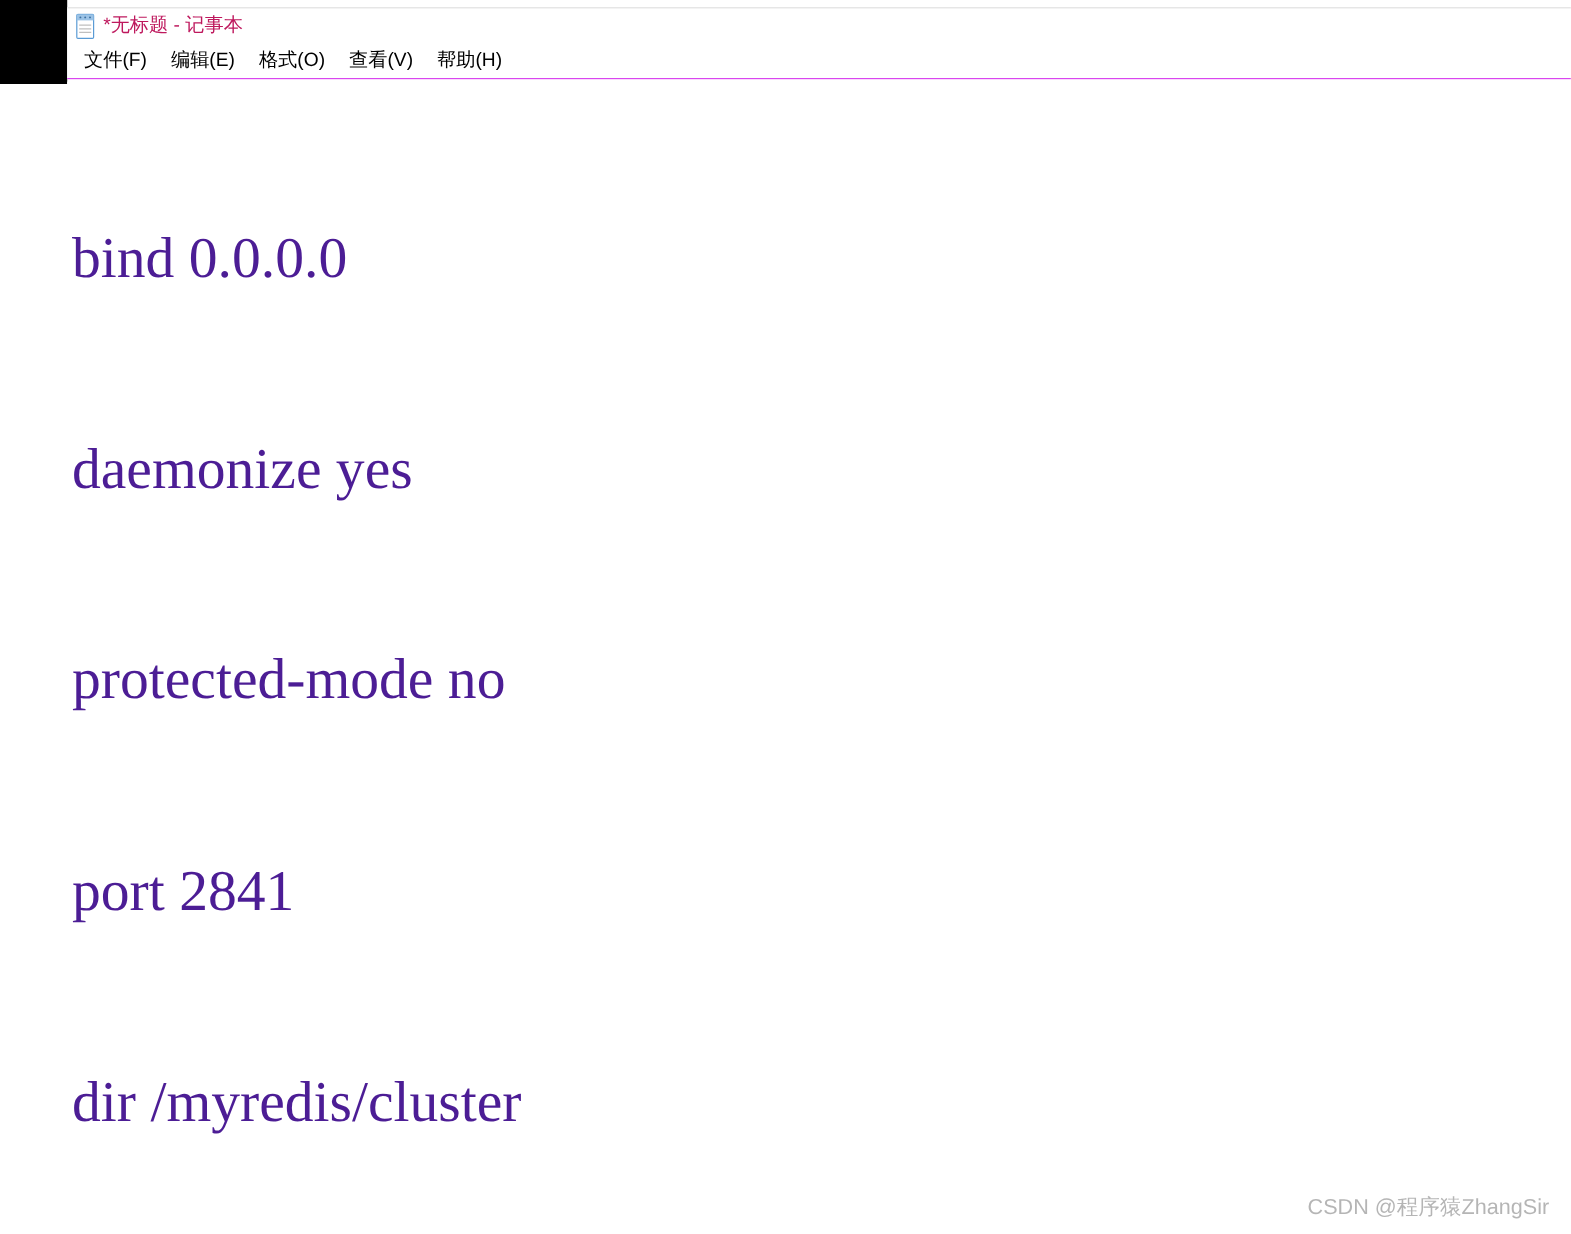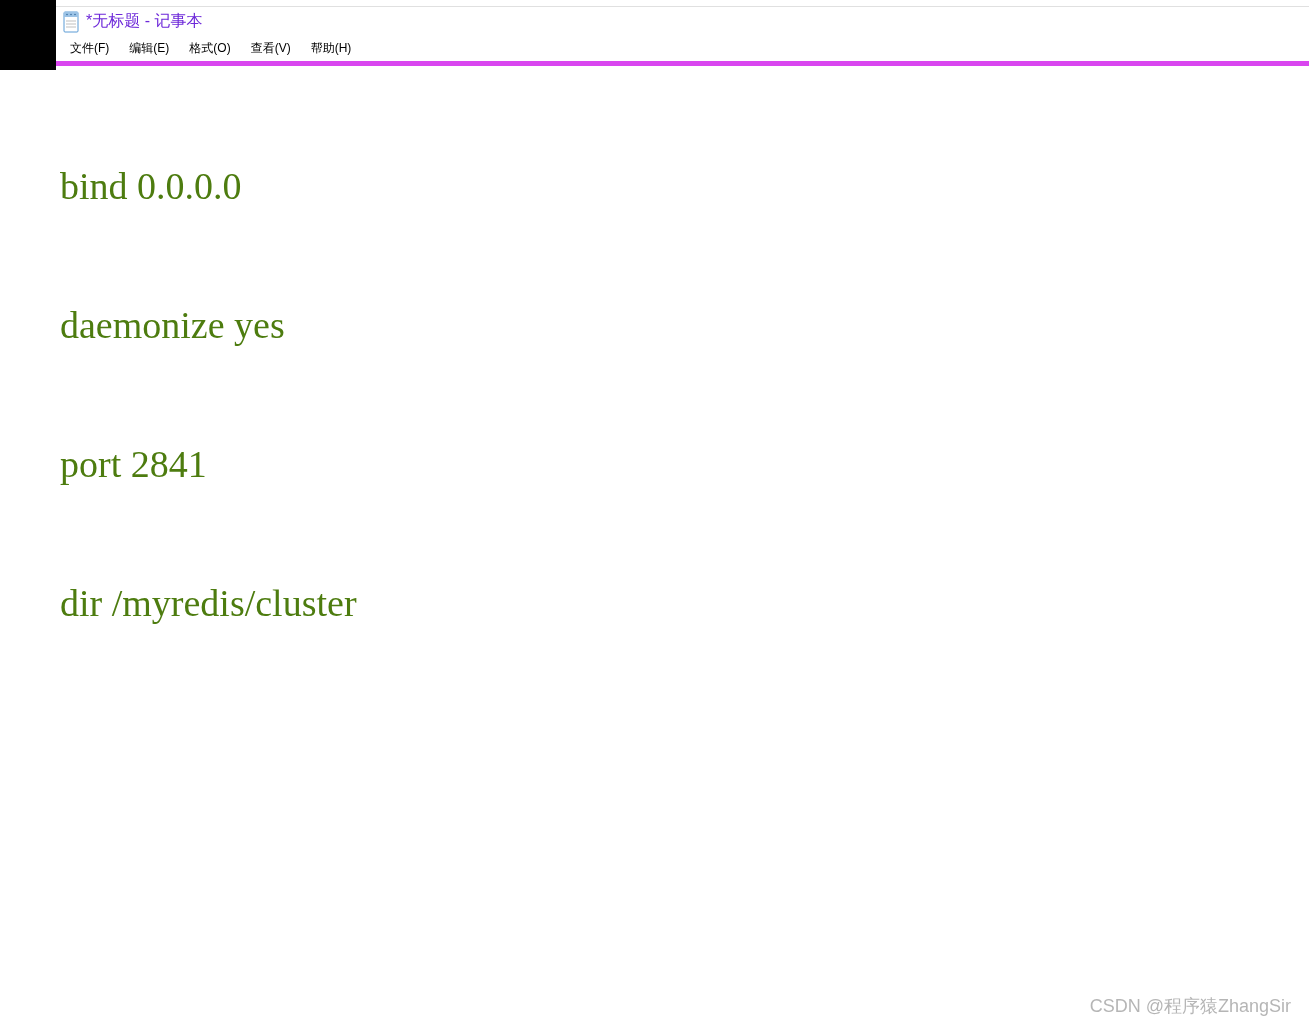--- a/index.html
+++ b/index.html
@@ -40,53 +40,53 @@
       width: 18px;
       height: 22px;
       display: inline-block;
       margin-right: 6px;
       position: relative;
     }
     .notepad-icon svg {
       display: block;
     }
     .title-text {
-      color: #6d28d9;
+      color: #be185d;
     }
     .menu-bar {
       position: absolute;
       left: 56px;
       top: 36px;
       right: 0;
       height: 30px;
       background: #fff;
       display: flex;
       align-items: center;
       padding-left: 4px;
-      font-size: 12px;
-      border-bottom: 5px solid #d946ef;
+      font-size: 16px;
+      border-bottom: 1px solid #d946ef;
     }
     .menu-item {
       padding: 4px 10px;
       cursor: default;
       color: #000;
     }
     .editor-area {
       position: absolute;
       left: 56px;
       top: 68px;
       right: 0;
       bottom: 0;
       background: #fff;
       padding: 2px 4px;
       font-family: "SimSun", "NSimSun", serif;
-      font-size: 38px;
+      font-size: 48px;
       line-height: 1.22;
       white-space: pre;
-      color: #4d7c0f;
+      color: #4c1d95;
       overflow: hidden;
     }
     .editor-line {
       display: block;
       min-height: 1.22em;
     }
     .watermark {
       position: absolute;
       right: 18px;
       bottom: 10px;
@@ -120,20 +120,21 @@
   <span class="menu-item">文件(F)</span>
   <span class="menu-item">编辑(E)</span>
   <span class="menu-item">格式(O)</span>
   <span class="menu-item">查看(V)</span>
   <span class="menu-item">帮助(H)</span>
 </div>
 
 <div class="editor-area">
   <span class="editor-line">bind 0.0.0.0</span>
   <span class="editor-line">daemonize yes</span>
+  <span class="editor-line">protected-mode no</span>
   <span class="editor-line">port 2841</span>
   <span class="editor-line">dir /myredis/cluster</span>
   
   
   
   
   
   
   
   

